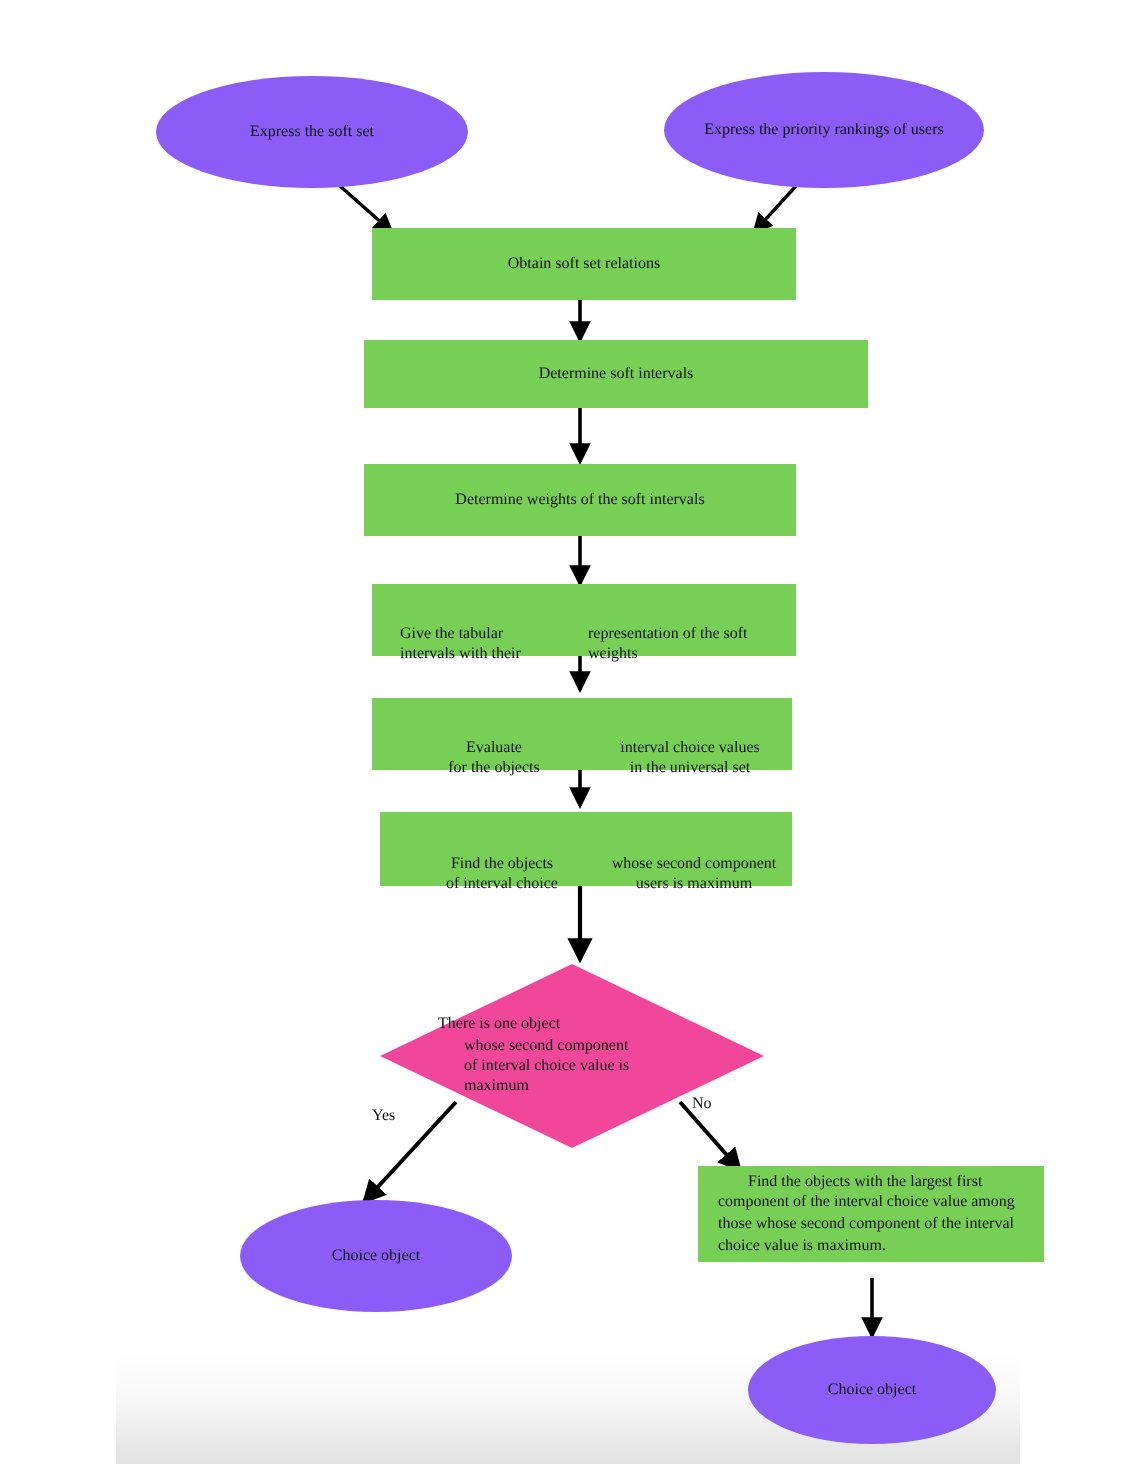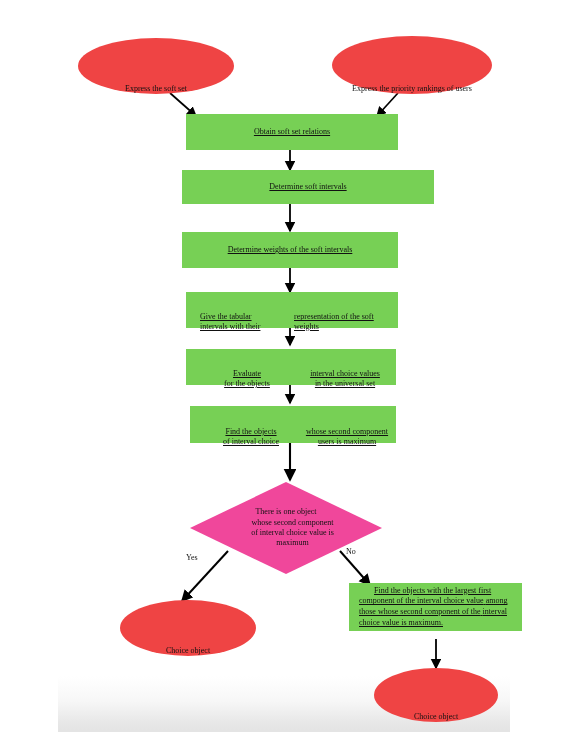--- a/index.html
+++ b/index.html
@@ -42,36 +42,35 @@
   }
   .node {
     position: absolute;
     z-index: 2;
     box-sizing: border-box;
     color: #111111;
     line-height: 1.22;
   }
   .ellipse {
     border-radius: 50%;
-    background: #ef4444;
-    display: flex;
-    align-items: flex-end;
+    background: #8b5cf6;
+    display: flex;
+    align-items: center;
     justify-content: center;
     text-align: center;
   }
   .ellipse .txt {
     display: block;
     padding: 0 10px;
     font-size: 8px;
   }
   .rect {
     background: #77D055;
     display: flex;
     align-items: center;
-    text-decoration: underline;
   }
   .rect .txt {
     display: block;
     width: 100%;
     text-align: center;
     font-size: 8px;
   }
   
   .rect.cols .txt {
     text-align: left;
@@ -112,21 +111,21 @@
     display: flex;
     align-items: center;
     justify-content: center;
     font-size: 8px;
     color: #111111;
     z-index: 1;
   }
   .diamond-text .inner {
     display: block;
     width: 134px;
-    text-align: center;
+    text-align: left;
     line-height: 1.3;
   }
   .diamond-text .indent { padding-left: 13px; display: block; }
   .edge-label {
     position: absolute;
     z-index: 3;
     font-size: 8px;
     color: #111111;
   }
   .para {

